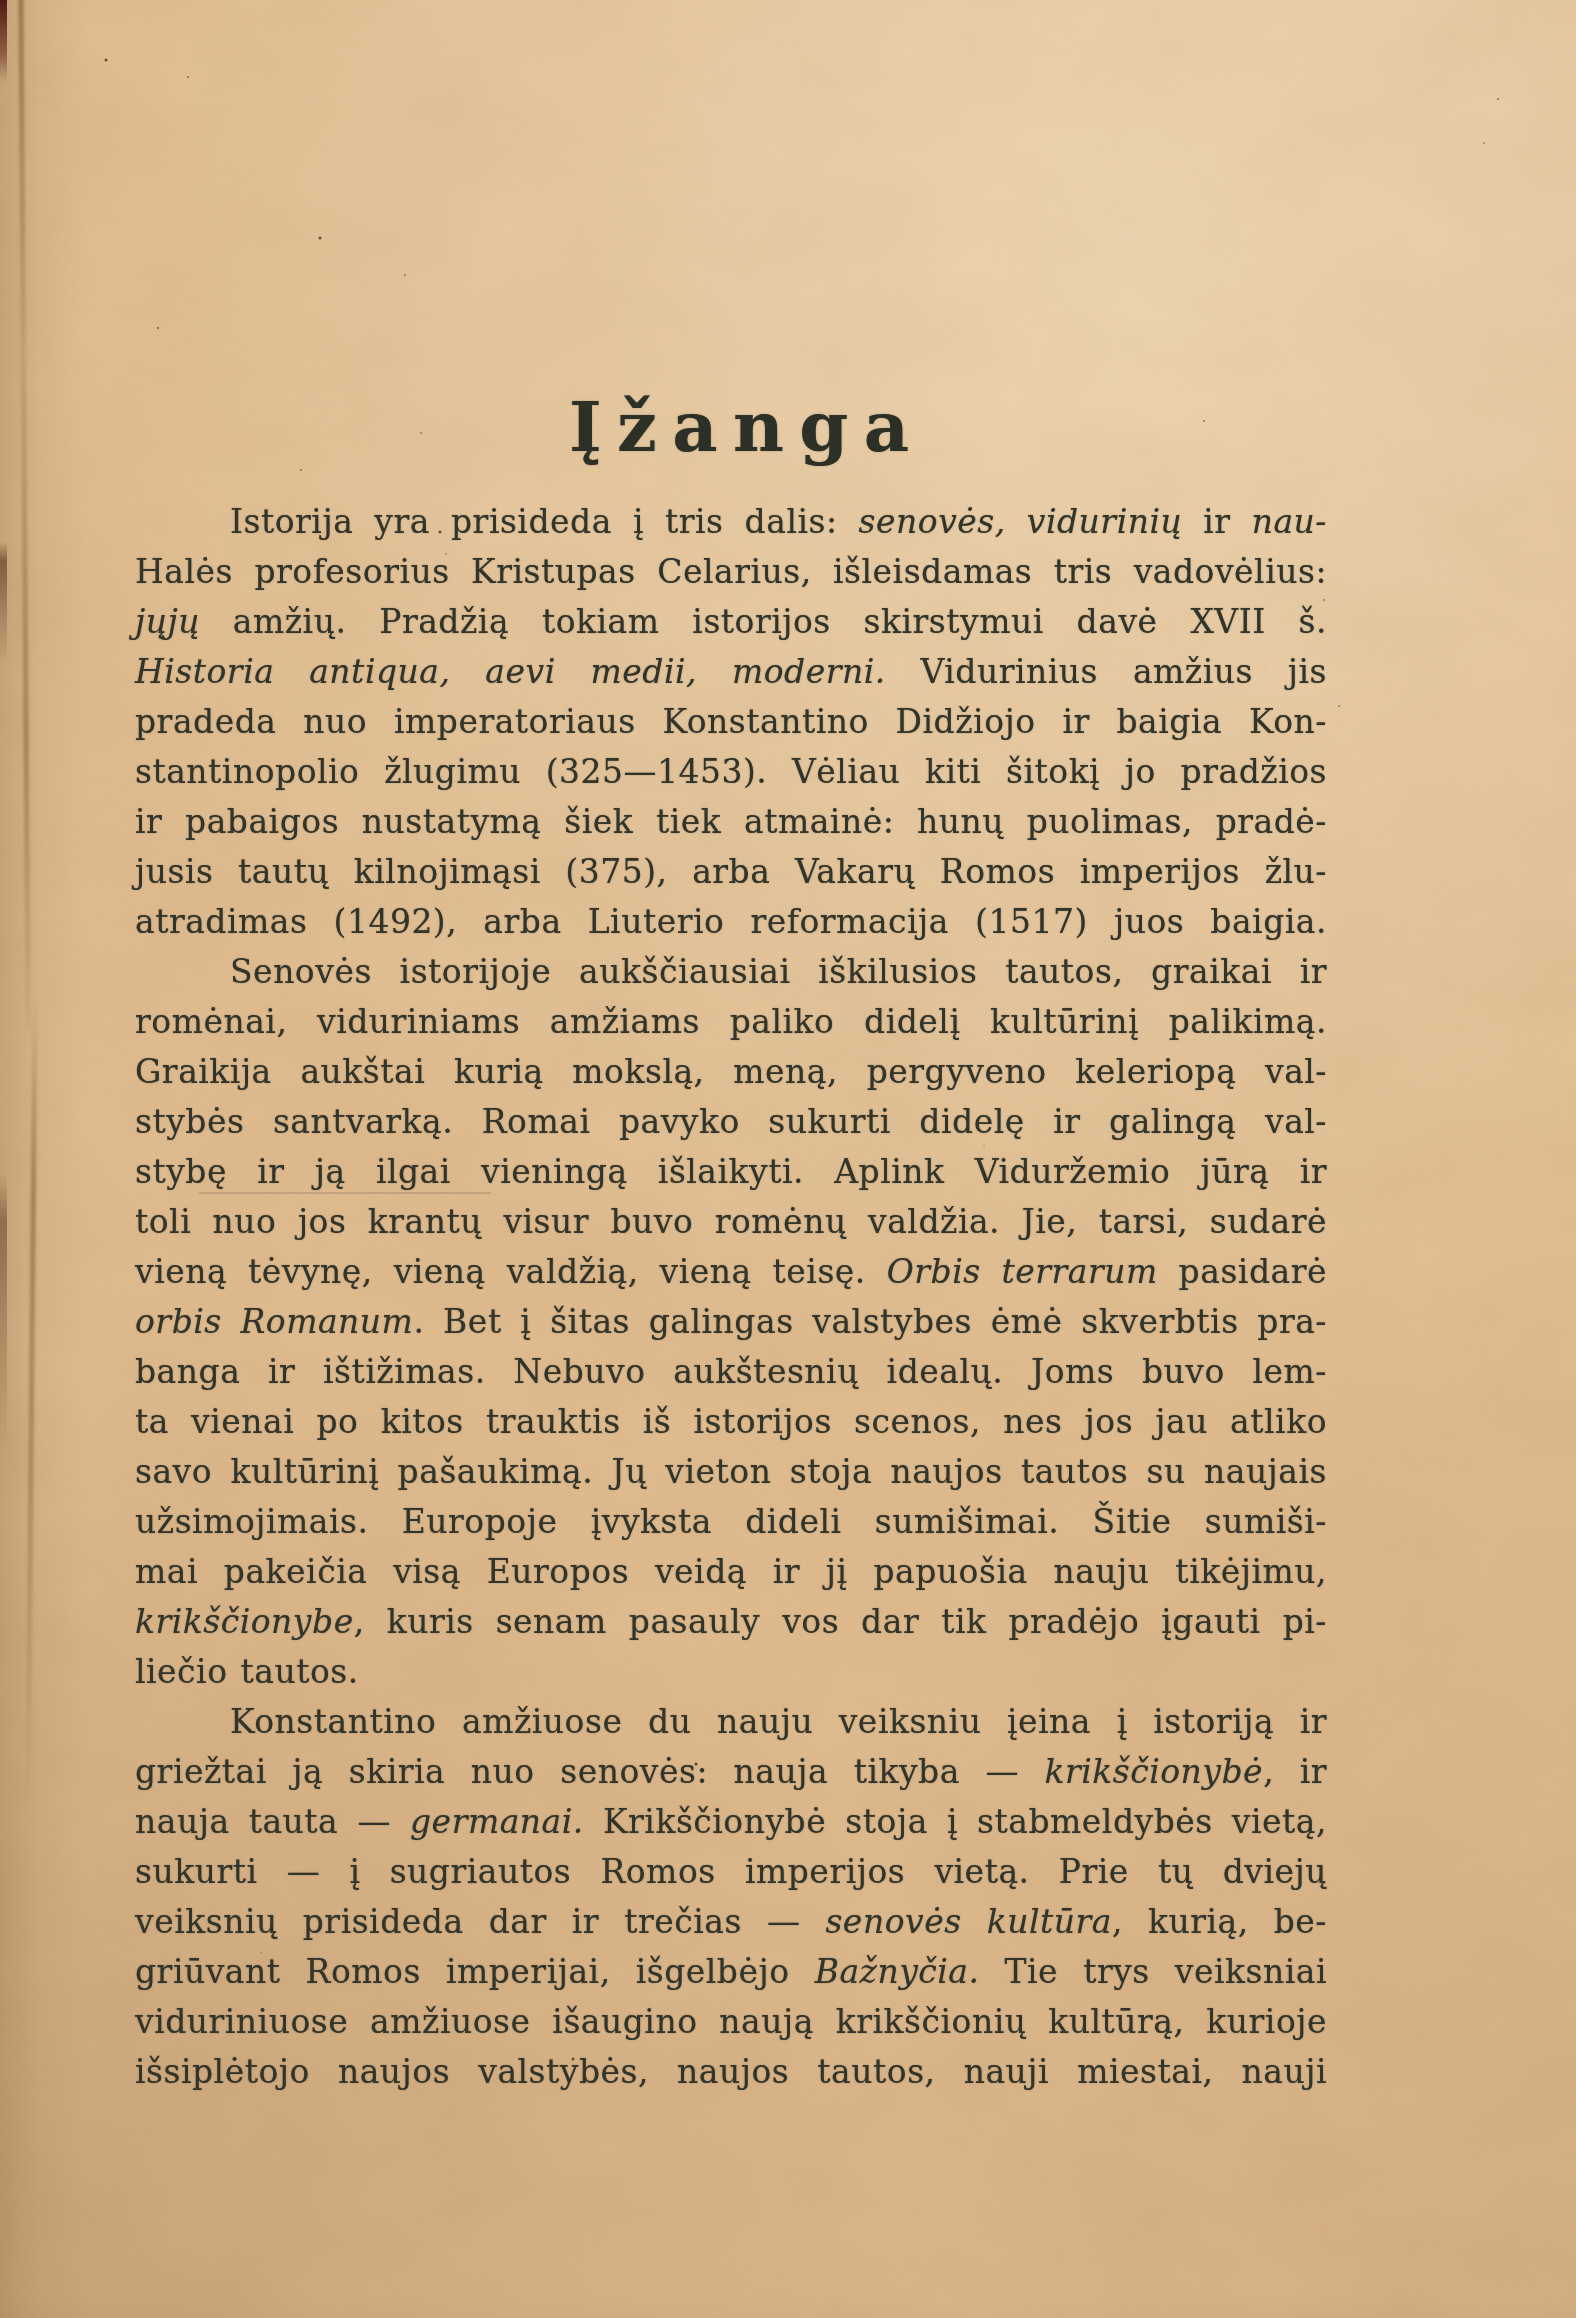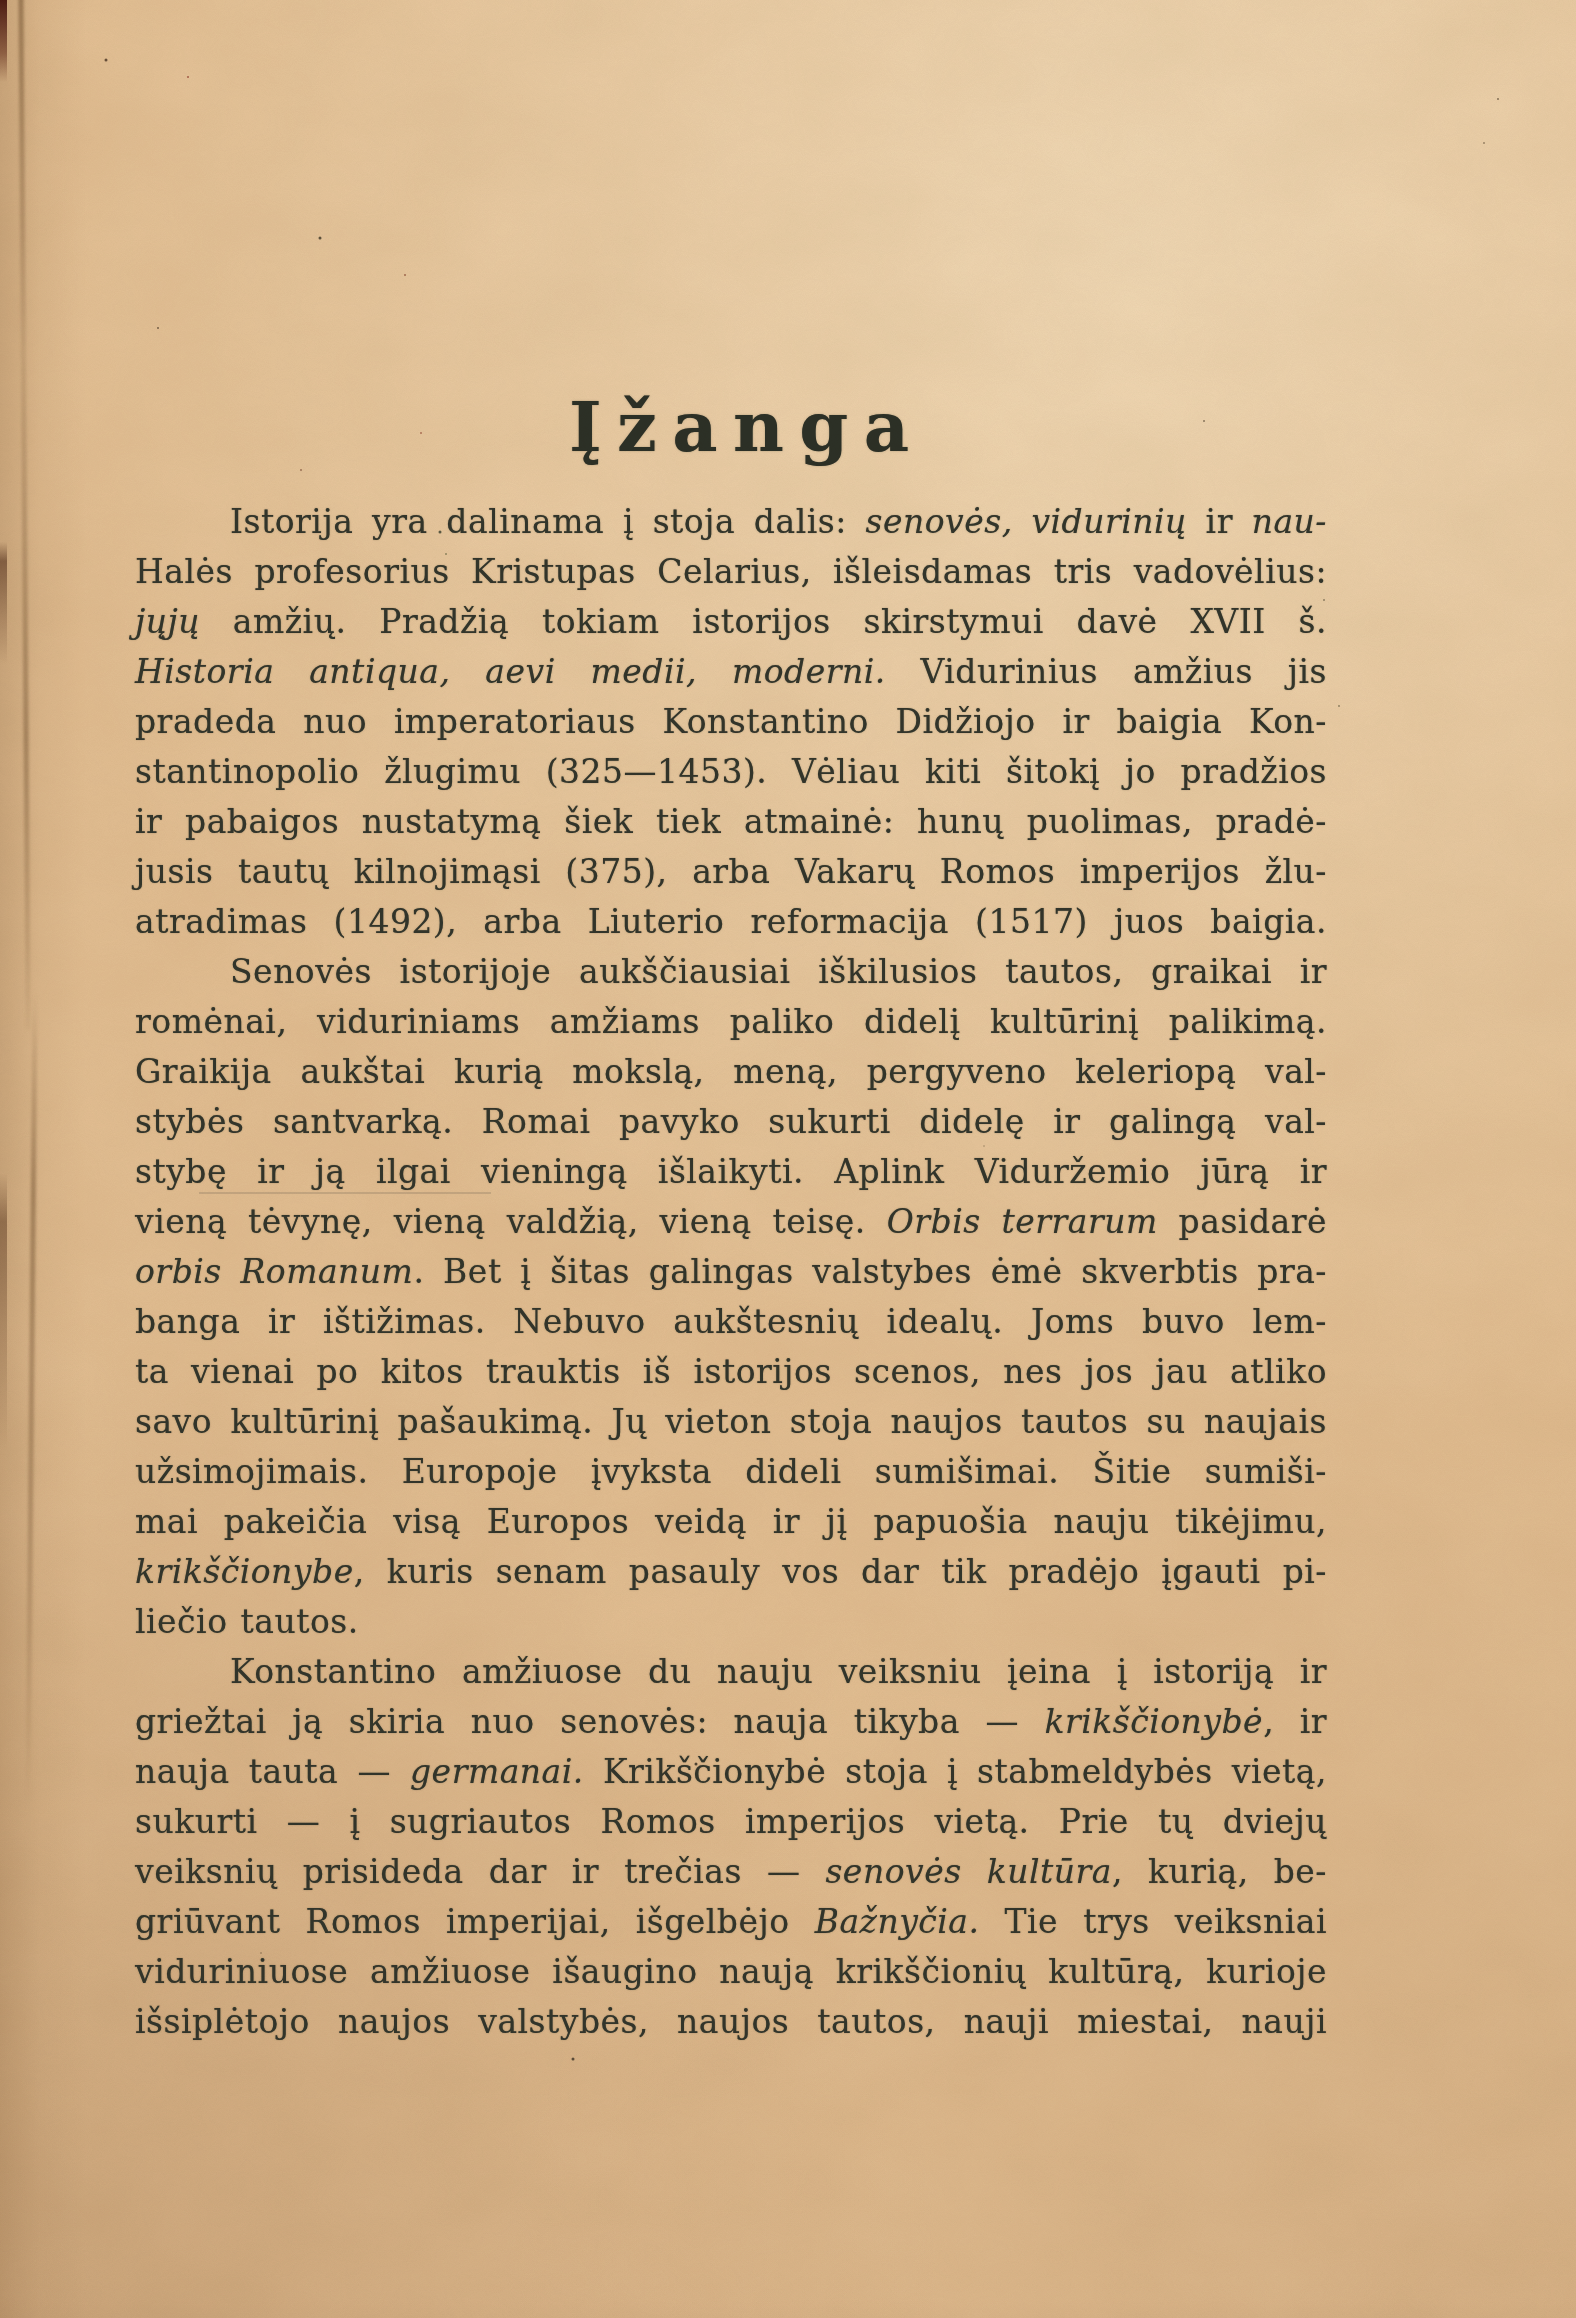--- a/index.html
+++ b/index.html
@@ -75,34 +75,35 @@
 <div class="sheet">
   <div class="edge-left"></div>
   <div class="crease c1"></div>
   <div class="crease c2"></div>
   <div class="streak"></div>
   <div class="specks"></div>
 
   <h1 class="title">Įžanga</h1>
 
   <div class="body-text" id="lines">
-      <div class="line indent"><span>Istorija yra dalinama į stoja dalis: </span><i>senovės, vidurinių</i><span> ir </span><i>nau-</i></div>
+      <div class="line indent"><span>Istorija yra prisideda į tris dalis: </span><i>senovės, vidurinių</i><span> ir </span><i>nau-</i></div>
       <div class="line"><span>Halės profesorius Kristupas Celarius, išleisdamas tris vadovėlius:</span></div>
       <div class="line"><i>jųjų</i><span> amžių. Pradžią tokiam istorijos skirstymui davė XVII š.</span></div>
       <div class="line"><i>Historia antiqua, aevi medii, moderni.</i><span> Vidurinius amžius jis</span></div>
       <div class="line"><span>pradeda nuo imperatoriaus Konstantino Didžiojo ir baigia Kon-</span></div>
       <div class="line"><span>stantinopolio žlugimu (325—1453). Vėliau kiti šitokį jo pradžios</span></div>
       <div class="line"><span>ir pabaigos nustatymą šiek tiek atmainė: hunų puolimas, pradė-</span></div>
       <div class="line"><span>jusis tautų kilnojimąsi (375), arba Vakarų Romos imperijos žlu-</span></div>
       <div class="line"><span>atradimas (1492), arba Liuterio reformacija (1517) juos baigia.</span></div>
       <div class="line indent"><span>Senovės istorijoje aukščiausiai iškilusios tautos, graikai ir</span></div>
       <div class="line"><span>romėnai, viduriniams amžiams paliko didelį kultūrinį palikimą.</span></div>
       <div class="line"><span>Graikija aukštai kurią mokslą, meną, pergyveno keleriopą val-</span></div>
       <div class="line"><span>stybės santvarką. Romai pavyko sukurti didelę ir galingą val-</span></div>
       <div class="line"><span>stybę ir ją ilgai vieningą išlaikyti. Aplink Viduržemio jūrą ir</span></div>
+      <div class="line"><span>toli nuo jos krantų visur buvo romėnų valdžia. Jie, tarsi, sudarė</span></div>
       <div class="line"><span>vieną tėvynę, vieną valdžią, vieną teisę. </span><i>Orbis terrarum</i><span> pasidarė</span></div>
       <div class="line"><i>orbis Romanum</i><span>. Bet į šitas galingas valstybes ėmė skverbtis pra-</span></div>
       <div class="line"><span>banga ir ištižimas. Nebuvo aukštesnių idealų. Joms buvo lem-</span></div>
       <div class="line"><span>ta vienai po kitos trauktis iš istorijos scenos, nes jos jau atliko</span></div>
       <div class="line"><span>savo kultūrinį pašaukimą. Jų vieton stoja naujos tautos su naujais</span></div>
       <div class="line"><span>užsimojimais. Europoje įvyksta dideli sumišimai. Šitie sumiši-</span></div>
       <div class="line"><span>mai pakeičia visą Europos veidą ir jį papuošia nauju tikėjimu,</span></div>
       <div class="line"><i>krikščionybe</i><span>, kuris senam pasauly vos dar tik pradėjo įgauti pi-</span></div>
       <div class="line flush"><span>liečio tautos.</span></div>
       <div class="line indent"><span>Konstantino amžiuose du nauju veiksniu įeina į istoriją ir</span></div>

